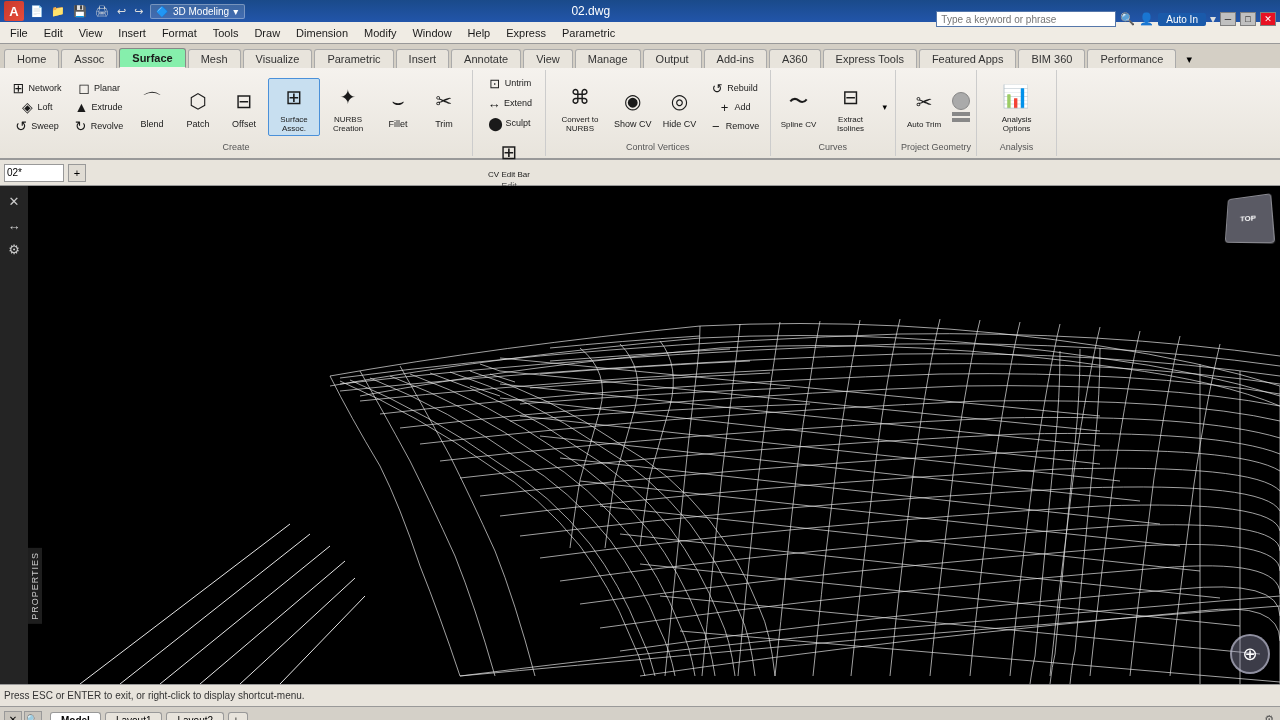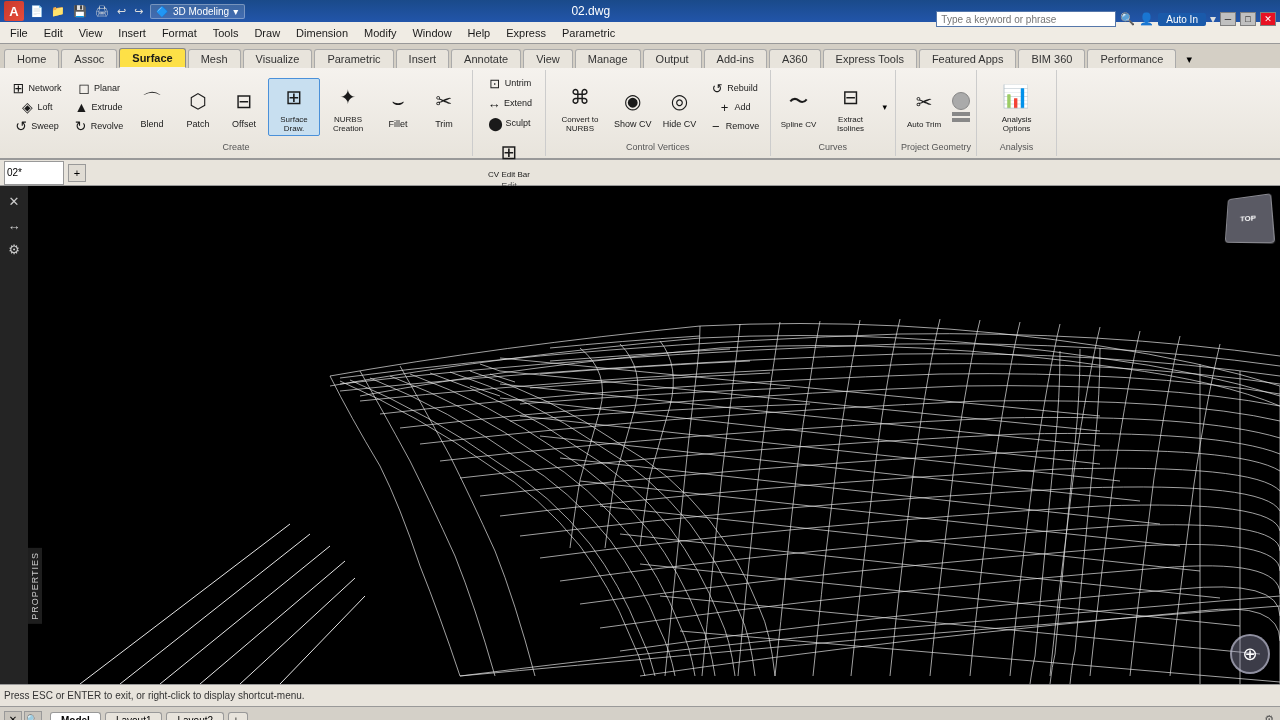--- a/index.html
+++ b/index.html
@@ -61,21 +61,21 @@
       font-size: 11px;
       cursor: pointer;
       border: 1px solid #aaa;
       border-bottom: none;
       border-radius: 3px 3px 0 0;
       background: #e8e4dc;
       color: #333;
       margin-right: 2px;
     }
     .ribbon-tab.active {
-      background: #fde047;
+      background: #86efac;
       color: #1a1a1a;
       font-weight: bold;
       border-color: #888;
       border-bottom: 1px solid #f5f2ee;
     }
 
     
     #ribbon {
       height: 92px;
       background: linear-gradient(to bottom, #f5f2ee, #e8e4dc);
@@ -141,21 +141,21 @@
     #toolbar2 {
       height: 26px;
       background: #e8e4dc;
       border-bottom: 1px solid #999;
       display: flex;
       align-items: center;
       padding: 0 4px;
       gap: 4px;
     }
     .toolbar-input {
-      height: 24px;
+      height: 18px;
       width: 60px;
       border: 1px solid #999;
       font-size: 10px;
       padding: 0 2px;
       background: white;
     }
     .toolbar-btn-small {
       height: 18px;
       width: 18px;
       border: 1px solid #999;
@@ -397,21 +397,21 @@
         <div class="btn-icon">⬡</div>
         <span>Patch</span>
       </div>
       <div class="ribbon-btn">
         <div class="btn-icon">⊟</div>
         <span>Offset</span>
       </div>
 
       <div class="ribbon-btn active-btn" style="max-width:52px;">
         <div class="btn-icon">⊞</div>
-        <span style="font-size:8px;">Surface Draw.</span>
+        <span style="font-size:8px;">Surface Assoc.</span>
       </div>
       <div class="ribbon-btn" style="max-width:52px;">
         <div class="btn-icon">✦</div>
         <span style="font-size:8px;">NURBS Creation</span>
       </div>
       <div class="ribbon-btn">
         <div class="btn-icon">⌣</div>
         <span>Fillet</span>
       </div>
       <div class="ribbon-btn">

